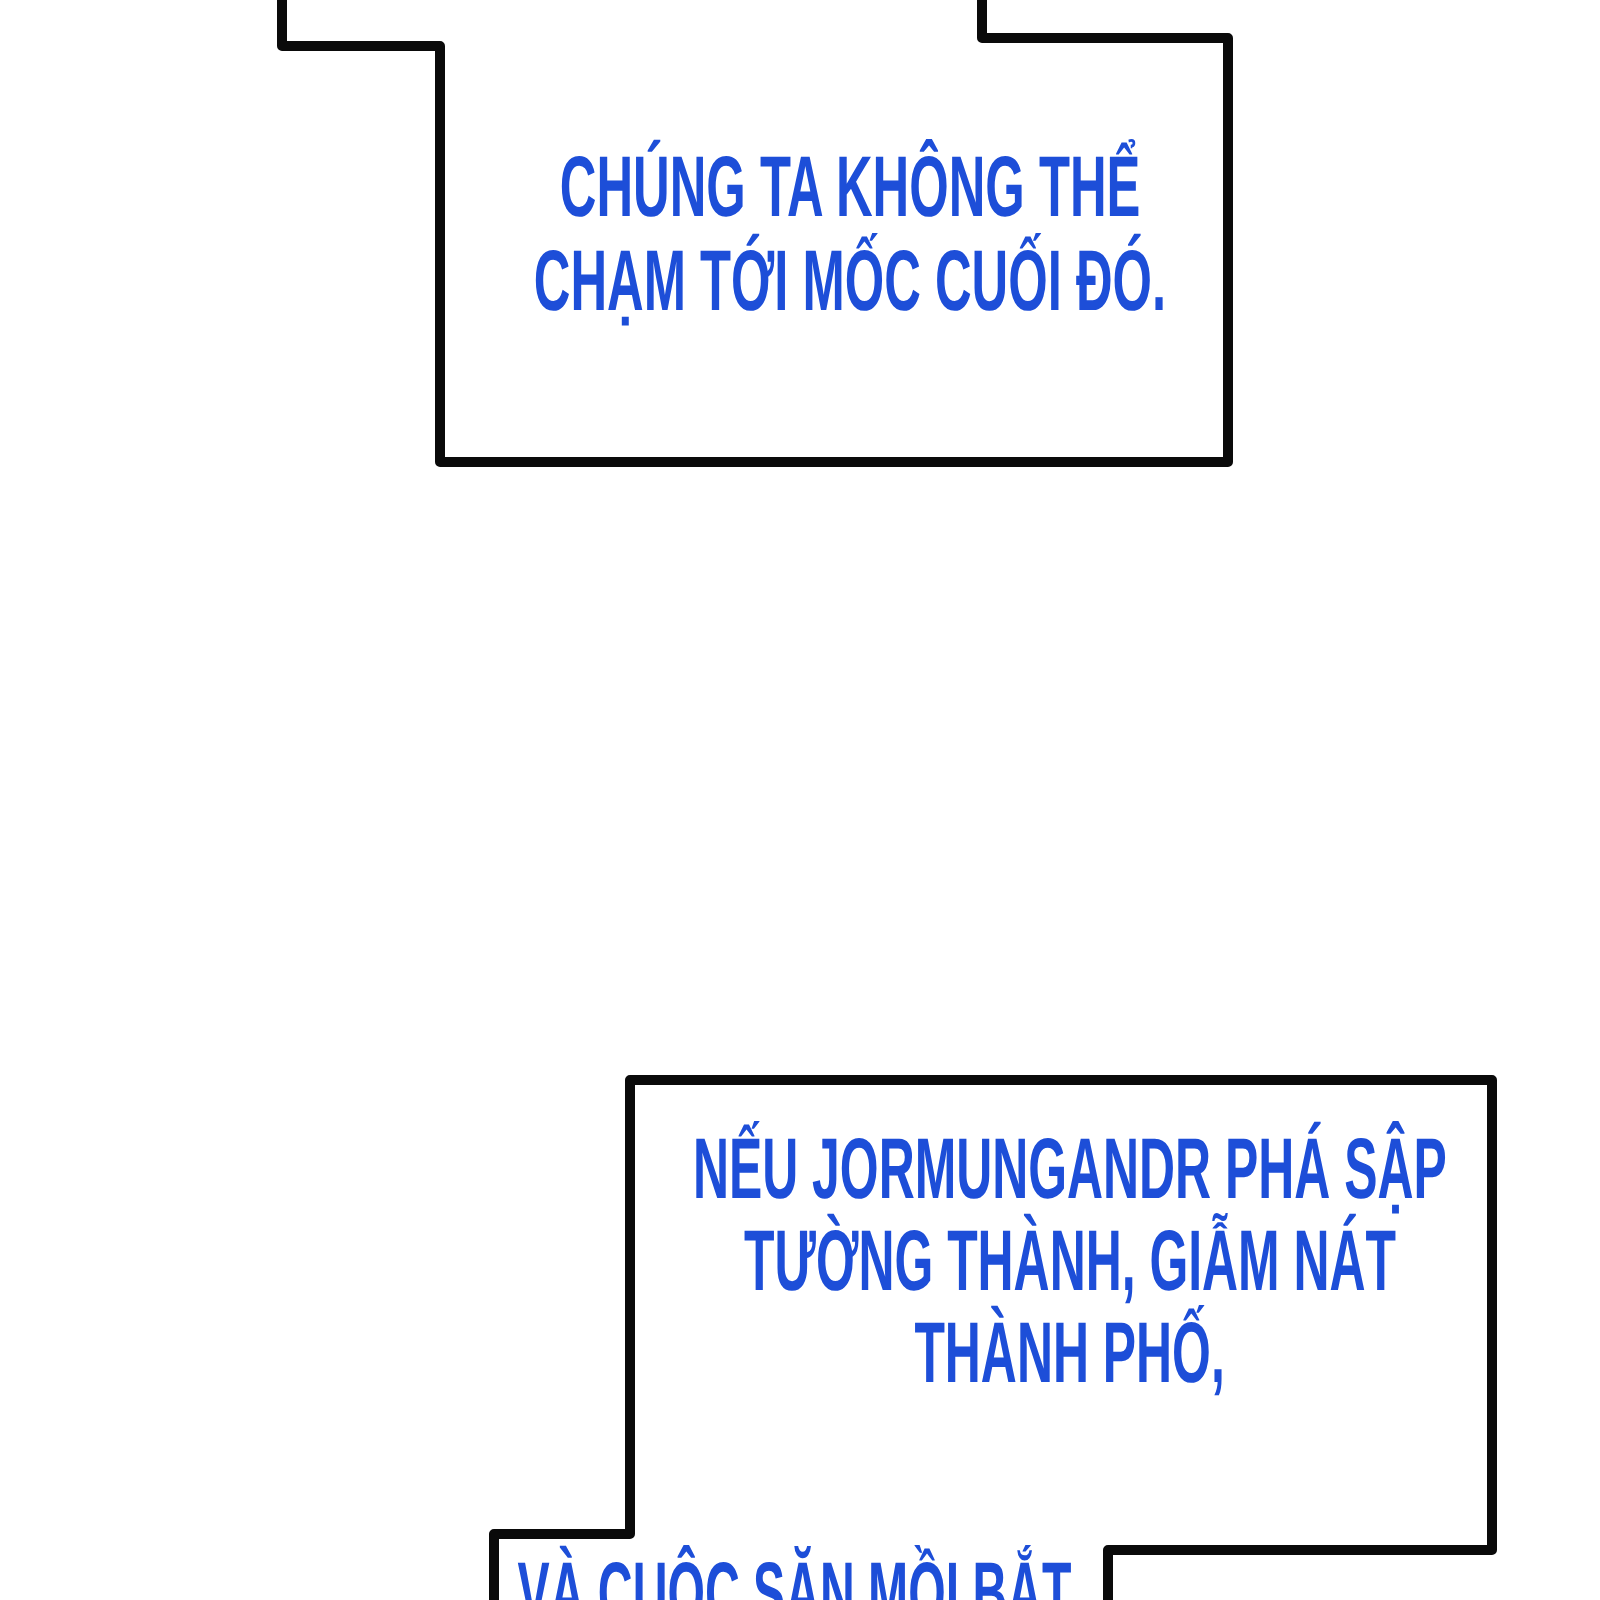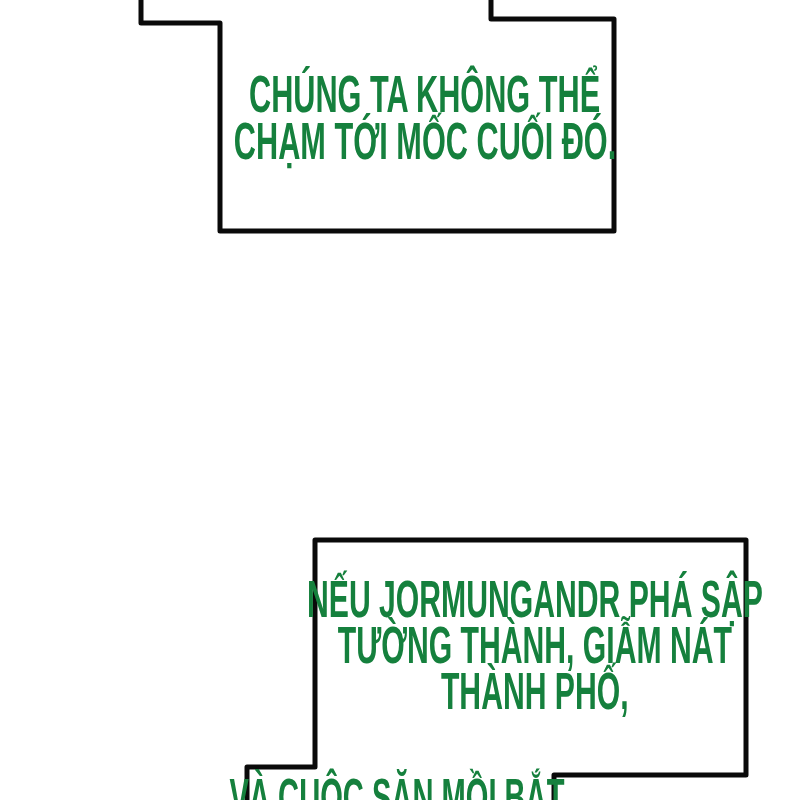--- a/index.html
+++ b/index.html
@@ -22,42 +22,42 @@
     height: 800px;
   }
   .bubble-text {
     position: absolute;
     display: flex;
     flex-direction: column;
     align-items: center;
     justify-content: center;
     box-sizing: border-box;
     text-align: center;
-    color: #15803d;
+    color: #1d4ed8;
     font-weight: 700;
-    font-size: 52px;
+    font-size: 43px;
     white-space: nowrap;
     pointer-events: none;
   }
   .bubble-text .line {
     display: block;
     transform-origin: 50% 50%;
   }
   .bt-top {
     left: 230px;
     top: 21px;
     width: 390px;
     height: 203px;
     padding-bottom: 10px;
     line-height: 47px;
   }
   .bt-top .line { transform: scaleX(0.59); }
   .bt-mid {
     left: 320px;
-    top: 542px;
+    top: 528px;
     width: 430px;
     height: 233px;
     padding-bottom: 27px;
     line-height: 46px;
   }
   .bt-mid .line { transform: scaleX(0.58); }
   .bt-cut {
     left: 254px;
     top: 774px;
     width: 286px;

